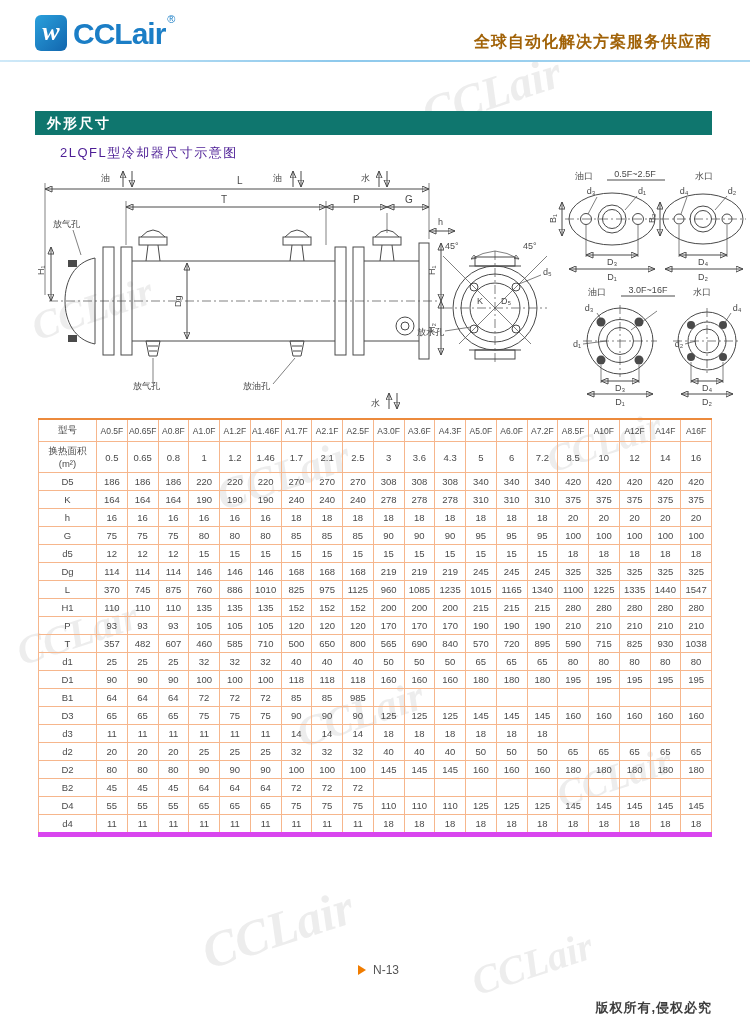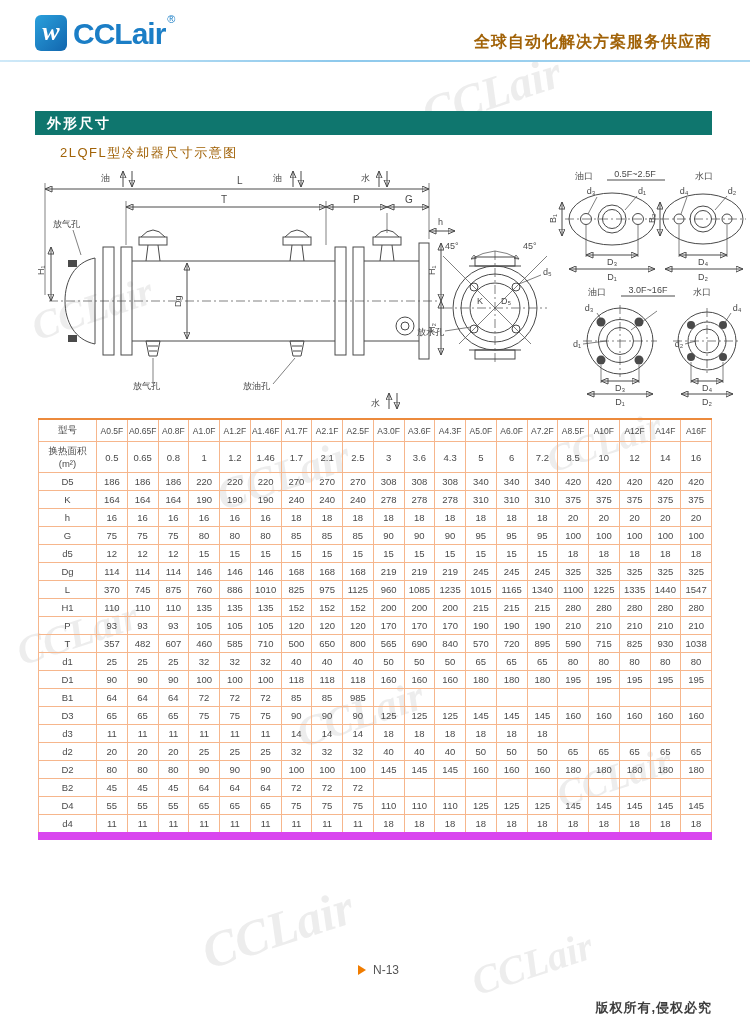--- a/index.html
+++ b/index.html
@@ -17,35 +17,35 @@
                font-size:26px; line-height:34px; text-align:center; }
   .logo-text { font-size:30px; font-weight:bold; color:#1b7ec6; margin-left:6px; letter-spacing:-1px; line-height:38px; }
   .logo-reg { font-size:11px; color:#1b7ec6; margin-left:2px; margin-top:-2px; }
   .tagline { position:absolute; right:38px; top:32px; color:#a16207; font-weight:bold; font-size:16px; letter-spacing:1px;text-align:right; }
   .hdr-line { position:absolute; left:0; top:60px; width:750px; height:2px;
               background:linear-gradient(90deg,#cfe9f8,#8ec9ec 45%,#a9d7f1); }
 
   
   .section-bar { position:absolute; left:35px; top:111px; width:677px; height:24px; background:#0f766e;
                  color:#fff; font-size:14px; font-weight:bold; line-height:24px; padding-left:12px; letter-spacing:2px; }
-  .subtitle { position:absolute; left:60px; top:144px; font-size:13px; color:#a16207; letter-spacing:1.5px;text-align:center; }
+  .subtitle { position:absolute; left:60px; top:144px; font-size:13px; color:#4c1d95; letter-spacing:1.5px;text-align:center; }
 
   
   .drawing { position:absolute; left:35px; top:163px; width:712px; height:250px; }
   .dr line, .dr path, .dr rect, .dr circle, .dr ellipse { stroke:#4a4a4a; stroke-width:1; fill:none; }
   .dr .thin { stroke-width:.7; }
   .dr .dash { stroke-dasharray:9 3 2 3; stroke-width:.7; }
   .dr .fil  { fill:#4a4a4a; stroke:none; }
   .dr text  { fill:#4a4a4a; font-size:10px; stroke:none; font-family:"Liberation Sans", sans-serif; }
   .dr text.cn { font-size:9px; }
   .dr text.sm { font-size:9px; }
 
   
   #spec-table { position:absolute; left:38px; top:418px; width:674px; border-collapse:collapse; table-layout:fixed;
-                border-top:2px solid #ec8a3c; border-bottom:8px solid #d946ef; }
+                border-top:2px solid #ec8a3c; border-bottom:5px solid #d946ef; }
   #spec-table th, #spec-table td { border:1px solid #f6b68c; color:#4a4a4a; text-align:center;
                 font-weight:normal; font-size:9.5px; height:12px; padding:3px 0; overflow:hidden; }
   #spec-table thead th { font-size:8.5px; padding:4px 0; }
   #spec-table th.lbl { white-space:pre-line; font-size:9.5px; }
 
   
   .page-marker { position:absolute; left:358px; top:963px; font-size:12px; color:#555; display:flex; align-items:center; }
   .tri { width:0; height:0; border-left:8px solid #f07c00; border-top:5px solid transparent;
          border-bottom:5px solid transparent; display:inline-block; margin-right:7px; }
   .copyright { position:absolute; right:38px; top:999px; font-size:13px; font-weight:bold; color:#3d3d3d; letter-spacing:1px; }

